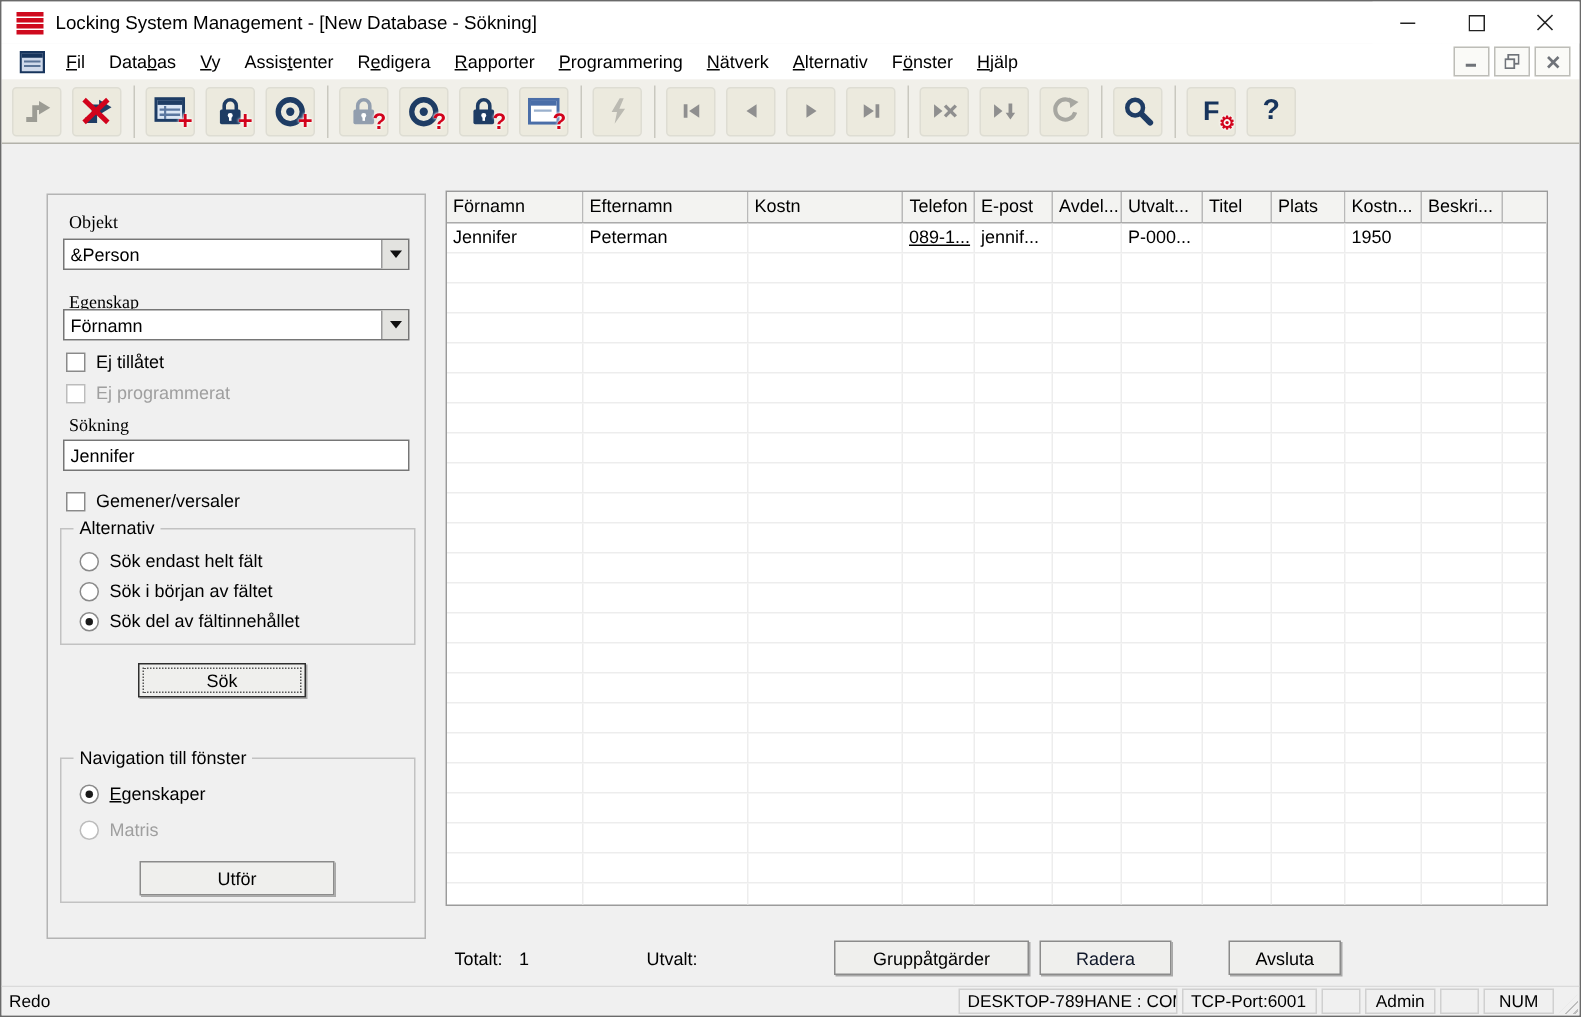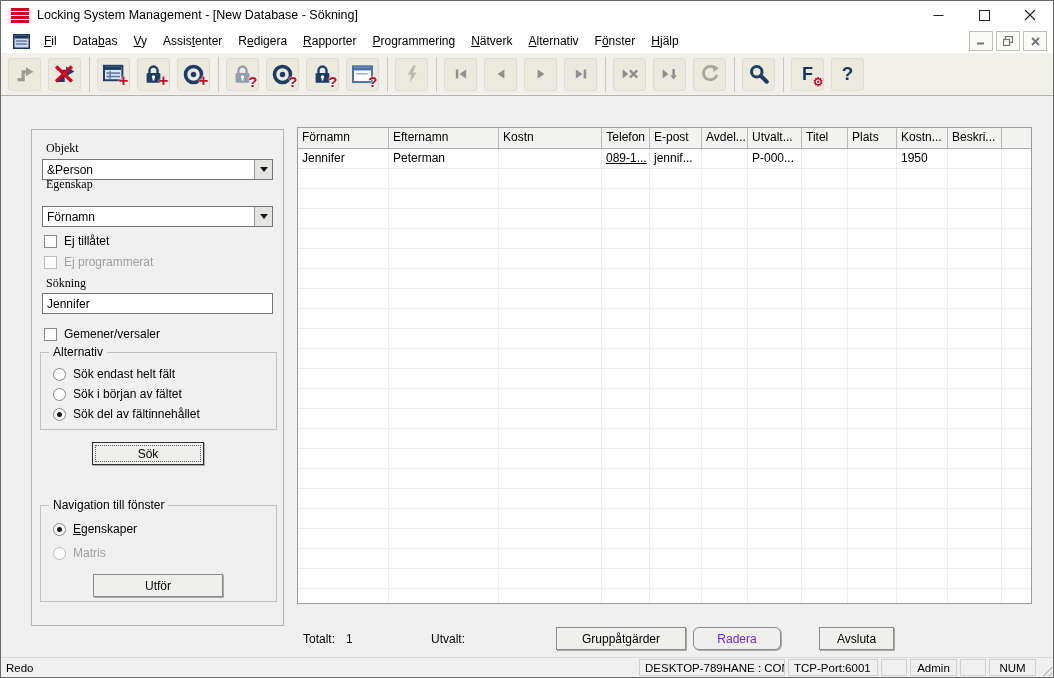--- a/index.html
+++ b/index.html
@@ -51,21 +51,21 @@
   .ckbox{width:13px;height:13px;box-sizing:border-box;border:1px solid #8a8a8a;background:#fff;flex:0 0 auto;}
   .radio{width:13px;height:13px;box-sizing:border-box;border:1px solid #8a8a8a;border-radius:50%;background:#fff;flex:0 0 auto;position:relative;}
   .radio.sel::after{content:"";position:absolute;left:3px;top:3px;width:5px;height:5px;border-radius:50%;background:#1a1a1a;}
   .dis .ckbox,.dis .radio{border-color:#bcbcbc;}
   .dis span.t{color:#9f9f9f;}
   .groupbox{position:absolute;box-sizing:border-box;border:1px solid #c2c2c2;}
   .groupbox .gtitle{position:absolute;top:-8px;left:8px;background:#f0f0f0;padding:0 4px;}
   .btn{position:absolute;box-sizing:border-box;height:23px;background:#efefed;border:1px solid #8b8b8b;box-shadow:1px 1px 0 #a9a9a9;display:flex;align-items:center;justify-content:center;font:12px "Liberation Sans",sans-serif;}
   .btn.default{border:1px solid #2e2e2e;}
   .btn.default::after{content:"";position:absolute;inset:2px;border:1px dotted #555;}
-  .btn.disabled{color:#6d28d9;border-radius:6px;}
+  .btn.disabled{color:#0f172a;}
   .menu-item u, .u u{text-decoration:underline;}
 
   
   .rtable{position:absolute;left:296px;top:31px;width:735px;height:477px;box-sizing:border-box;border:1px solid #9b9b9b;background:#fff;overflow:hidden;}
   .trow{display:flex;height:19px;}
   .thead{height:20px;background:#f3f3f1;border-bottom:1px solid #ababab;}
   .hcell{box-sizing:border-box;border-right:1px solid #b9b9b9;padding:0 4px;line-height:19px;white-space:nowrap;overflow:hidden;background:#f3f3f1;}
   .tcell{box-sizing:border-box;border-right:1px solid #ededed;padding:0 4px;line-height:18px;white-space:nowrap;overflow:hidden;}
   .brow{border-bottom:1px solid #ededed;}
   .al-r{text-align:right;}
@@ -340,21 +340,21 @@
     
     <div class="panel">
       <span class="lbl" style="left:14px;top:11px;">Objekt</span>
       <div class="combo" style="left:10px;top:29px;">
         <span class="val">&amp;Person</span>
         <span class="drop">
             <b></b>
           </span>
       </div>
 
-      <span class="lbl" style="left:14px;top:47px;">Egenskap</span>
+      <span class="lbl" style="left:14px;top:64px;">Egenskap</span>
       <div class="combo" style="left:10px;top:76px;">
         <span class="val">Förnamn</span>
         <span class="drop">
             <b></b>
           </span>
       </div>
 
       <div class="ckrow" style="left:12px;top:104px;">
         <span class="ckbox"></span>
         <span class="t">Ej tillåtet</span>

